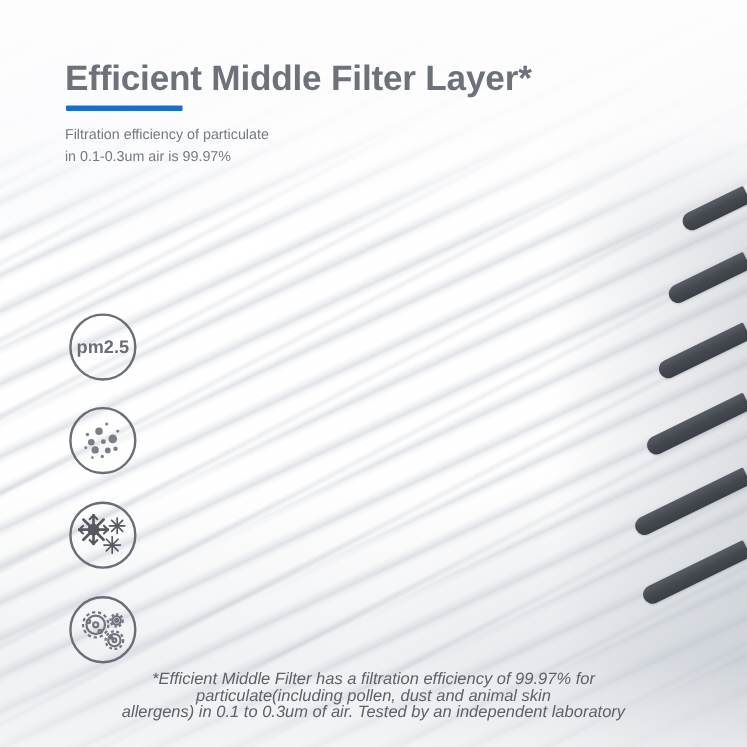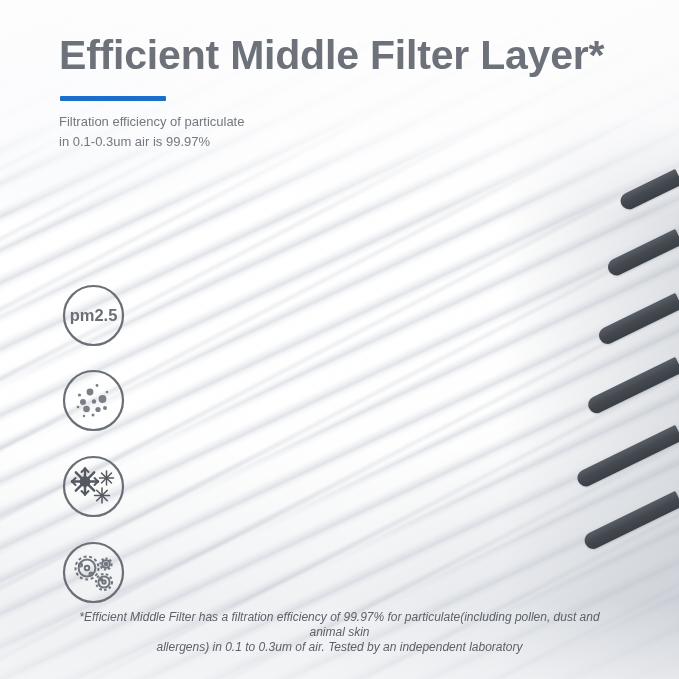--- a/index.html
+++ b/index.html
@@ -99,22 +99,22 @@
     background: linear-gradient(to bottom, #595e66 0%, #44484f 48%, #3a3e45 100%);
     border-radius: 11px 2px 2px 11px;
     transform-origin: 100% 50%;
     box-shadow: 0 1px 2px rgba(120,126,136,.35);
   }
 
   
   .title {
     position: absolute;
     left: 59px;
-    top: 32px;
-    font-size: 41px;
+    top: 53px;
+    font-size: 32px;
     font-weight: 700;
     letter-spacing: -0.2px;
     color: #6d717a;
     white-space: nowrap;
   }
   .accent-bar {
     position: absolute;
     left: 60px;
     top: 96px;
     width: 106px;
@@ -142,21 +142,21 @@
   .badge svg { display: block; }
 
   
   .footnote {
     position: absolute;
     left: 50%;
     transform: translateX(-50%);
     bottom: 24px;
     width: 540px;
     text-align: center;
-    font-size: 12px;
+    font-size: 15px;
     line-height: 15px;
     font-style: italic;
     color: #5d6168;
     white-space: pre-line;
   }
 </style>
 </head>
 <body>
 
 <div id="stage">

